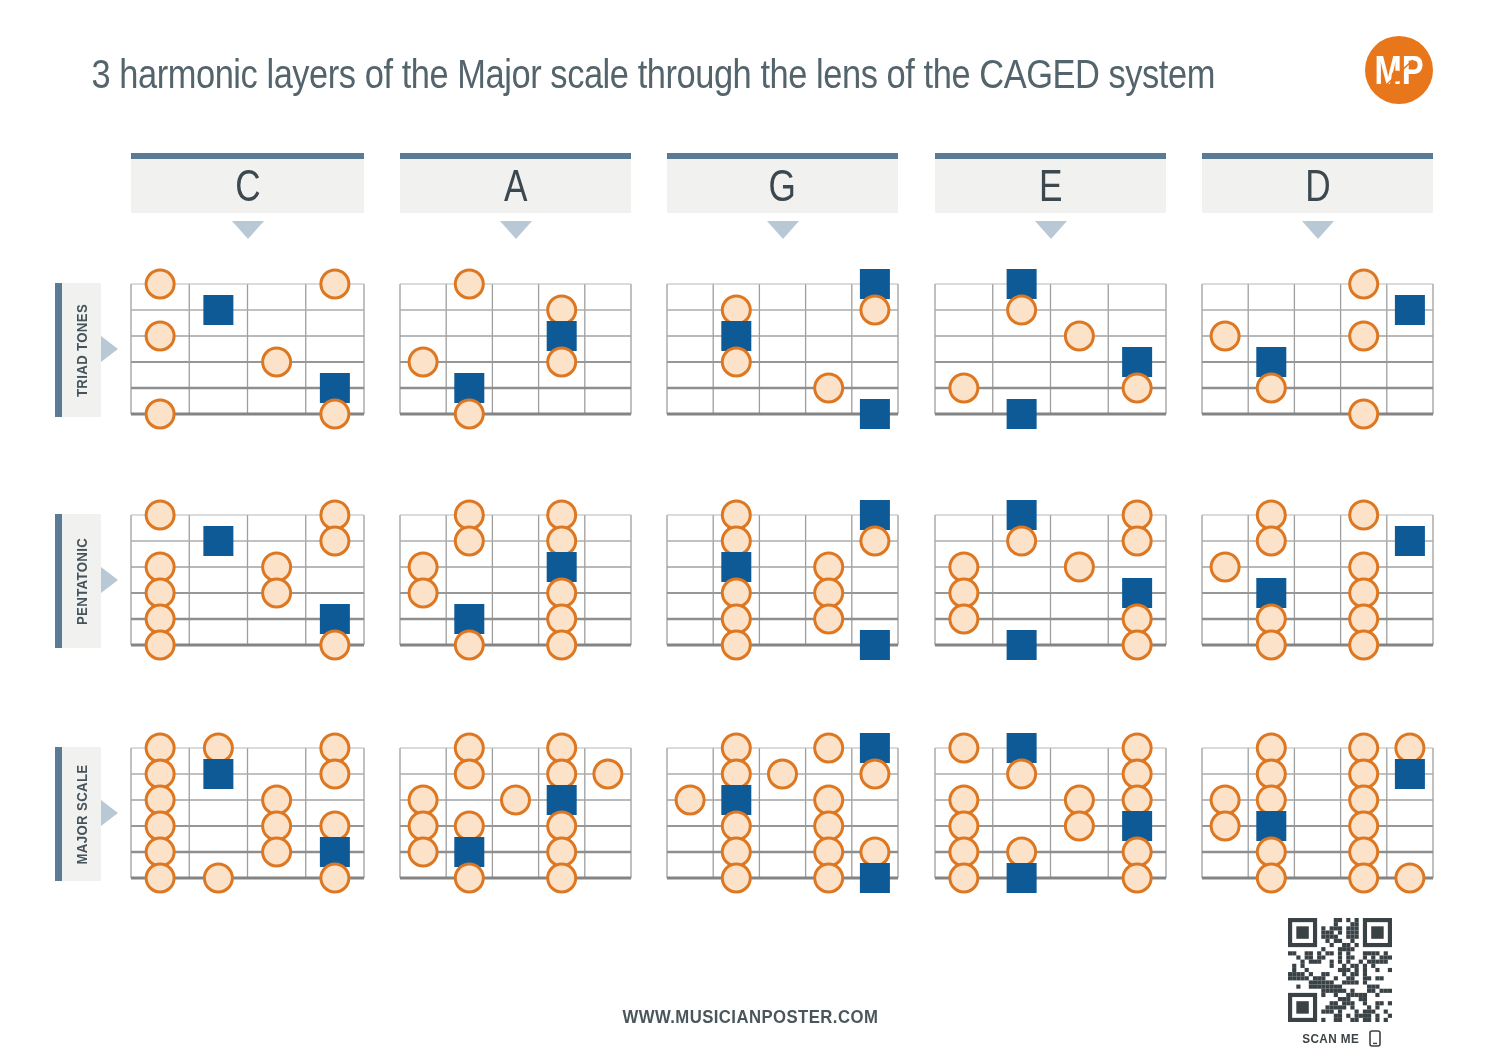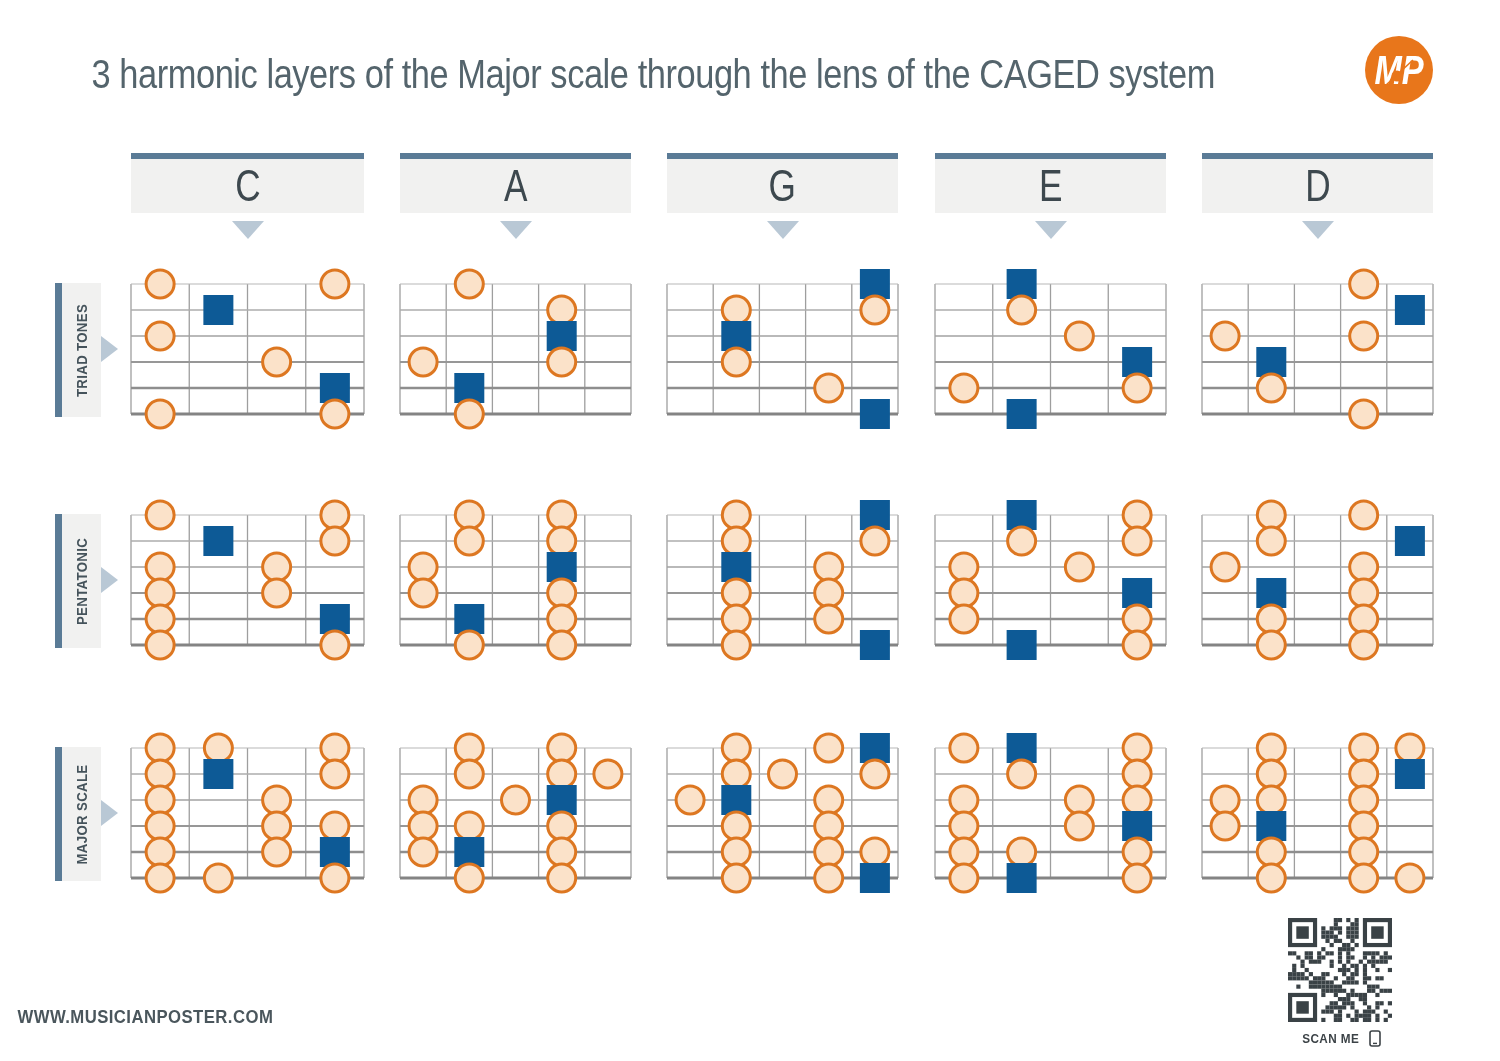--- a/index.html
+++ b/index.html
@@ -29,35 +29,35 @@
   .row-text {
     transform:rotate(-90deg) scaleX(0.88); white-space:nowrap;
     font-weight:bold; font-size:15px; color:#45535b; letter-spacing:0.4px;
   }
   .arrow-right {
     position:absolute; width:0; height:0;
     border-top:13px solid transparent; border-bottom:13px solid transparent;
     border-left:17px solid #b9c8d5;
   }
   .diagram-svg { position:absolute; overflow:visible; }
-  .footer-wrap { position:absolute; left:0; right:0; top:1006px; text-align:left; }
+  .footer-wrap { position:absolute; left:0; right:0; top:1006px; text-align:center; }
   .footer-text {
     display:inline-block; font-size:19px; font-weight:bold; color:#4a565c;
     letter-spacing:0.5px; transform:scaleX(0.88); white-space:nowrap;
   }
   .qr-wrap { position:absolute; left:1288px; top:918px; width:104px; height:104px; }
   .scan-wrap {
     position:absolute; left:1278px; top:1030px; width:124px;
     display:flex; align-items:center; justify-content:center; gap:6px;
   }
   .scan-text {
     font-size:13px; font-weight:bold; color:#3c4347; letter-spacing:0.5px;
     transform:scaleX(0.9); white-space:nowrap;
   }
-  .logo-wrap { position:absolute; left:1363px; top:34px; width:72px; height:72px;font-style:italic; }
+  .logo-wrap { position:absolute; left:1363px; top:34px; width:72px; height:72px; }
 </style>
 </head>
 <body>
 
 <div class="title-wrap">
   <span class="title">3 harmonic layers of the Major scale through the lens of the CAGED system</span>
 </div>
 
 <div class="logo-wrap">
   <svg width="72" height="72" viewBox="0 0 72 72">

